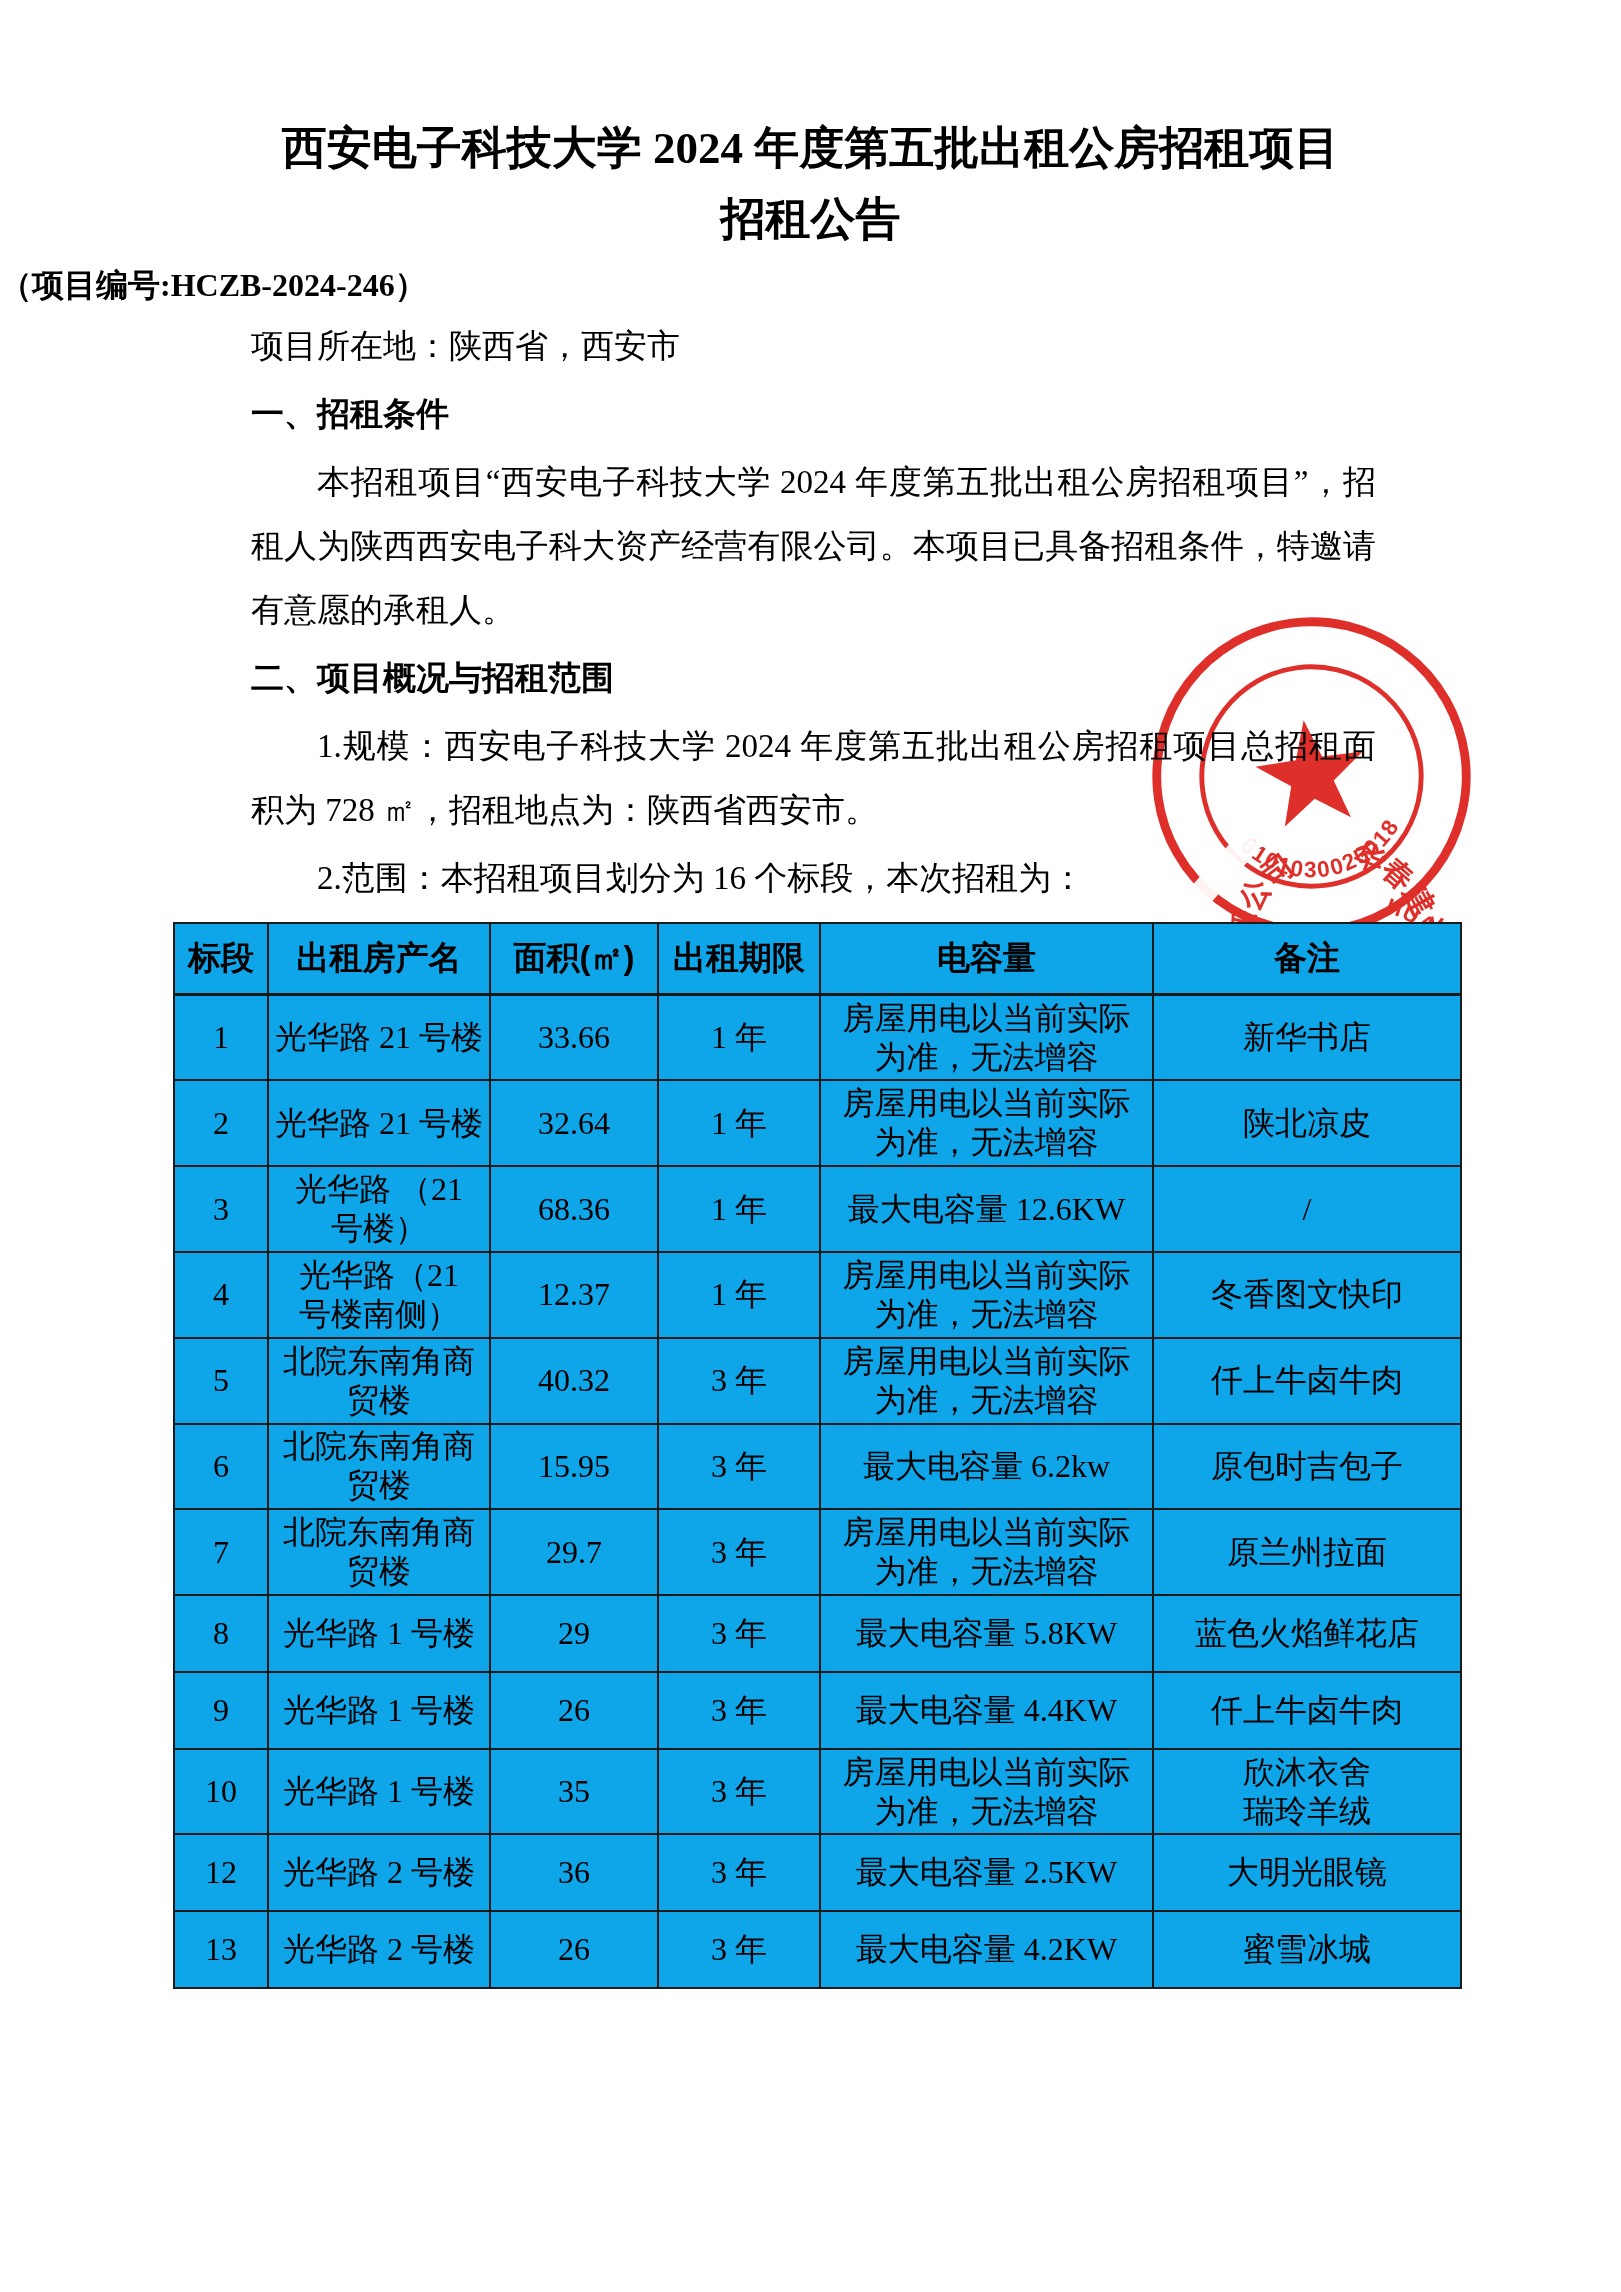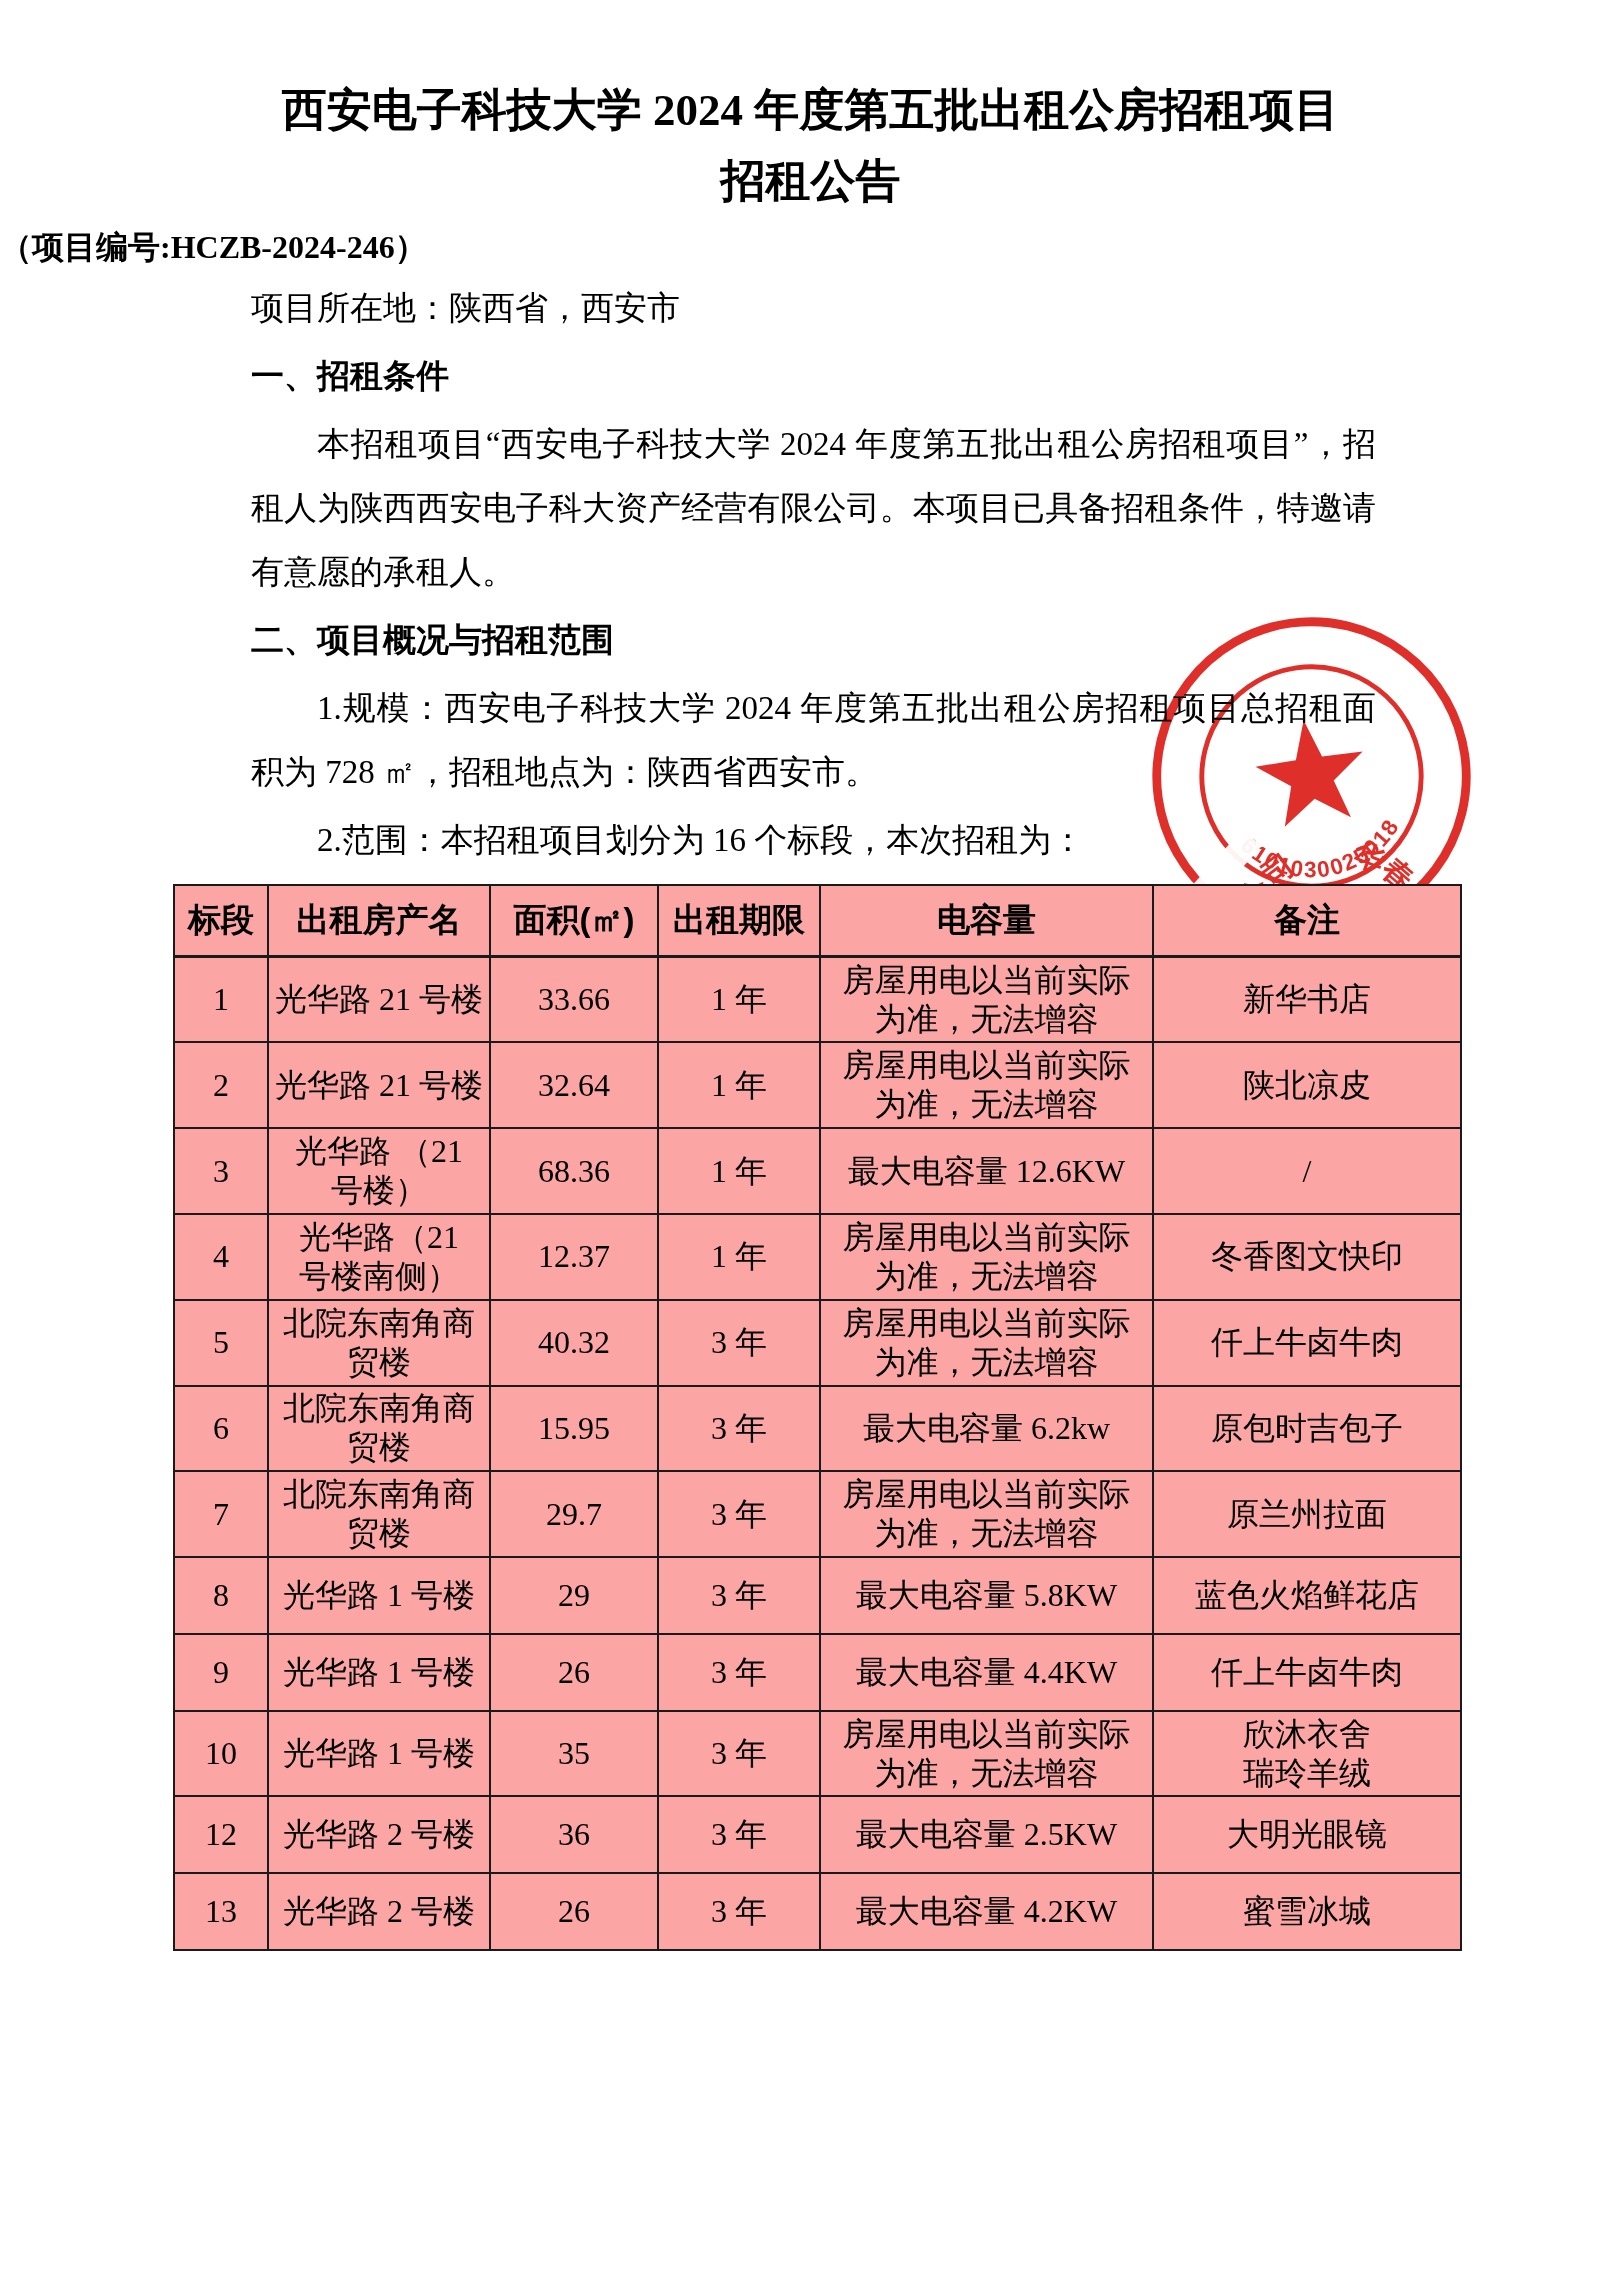--- a/index.html
+++ b/index.html
@@ -14,21 +14,21 @@
     color:#000;
   }
   .content{position:relative;z-index:2;}
   .title-line{
     text-align:center;
     font-weight:bold;
     font-size:45px;
     line-height:57px;
     font-family:"Liberation Serif","DejaVu Serif",serif;
   }
-  .title-line.first{padding-top:82px;text-align:center;}
+  .title-line.first{padding-top:120px;text-align:center;}
   .title-line.second{margin-top:13.7px;}
   .project-no{
     text-align:left;
     font-weight:bold;
     font-size:32px;
     line-height:41px;
     margin-top:17.6px;
   }
   .textblock{
     margin:7.8px 241px 0 247px;
@@ -41,21 +41,21 @@
   .sec-heading{
     font-weight:bold;
     font-family:Liberation Serif, serif;
     font-size:33px;
   }
   table.lease{
     border-collapse:collapse;
     table-layout:fixed;
     width:1287px;
     margin:11.8px 0 0 173px;
-    background:#fca5a5;
+    background:#0ea5e9;
   }
   table.lease th, table.lease td{
     border-left:2px solid #1a1a1a;
     border-right:2px solid #1a1a1a;
     border-top:2.9px solid #1a1a1a;
     border-bottom:2.9px solid #1a1a1a;
     text-align:center;
     vertical-align:middle;
     padding:2.9px 3.9px;
     white-space:pre-line;

